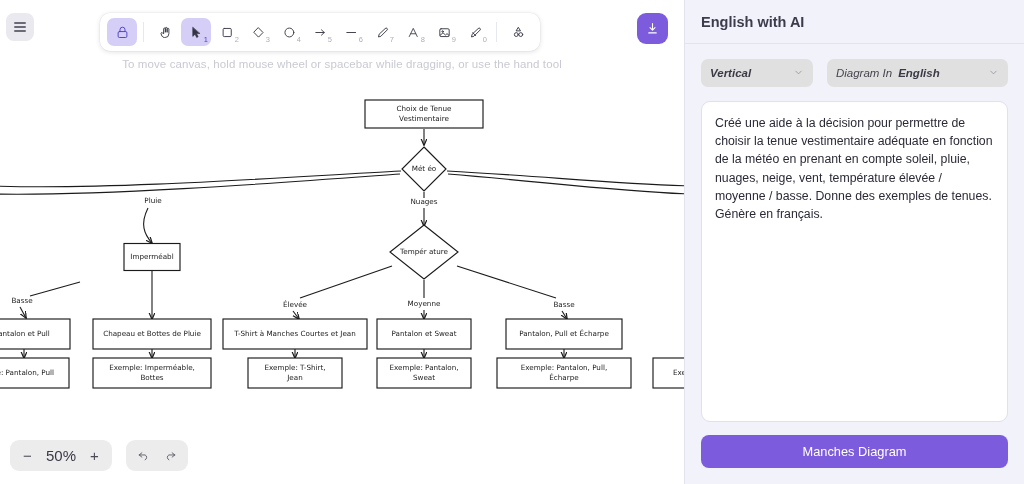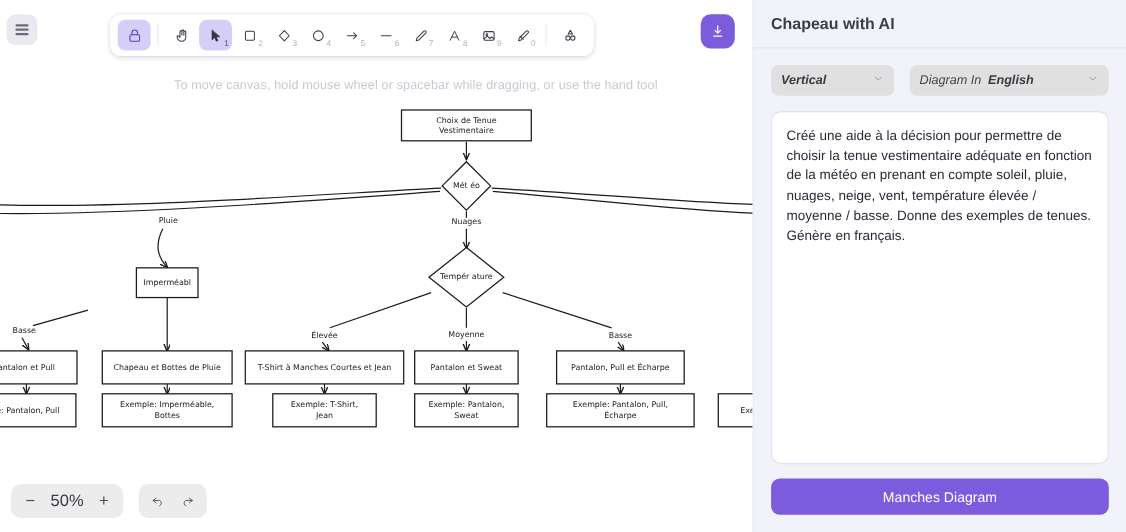--- a/index.html
+++ b/index.html
@@ -53,23 +53,23 @@
   #download-btn {
     position: absolute; left: 637px; top: 13px; width: 31px; height: 31px;
     background: #7c5cdd; border-radius: 9px; display: flex;
     align-items: center; justify-content: center; cursor: pointer;
   }
   #download-btn svg { width: 15px; height: 15px; stroke: #fff; fill: none;
                       stroke-width: 1.7; stroke-linecap: round; stroke-linejoin: round; }
 
   
   #hint {
-    position: absolute; top: 72px; left: 0; width: 684px;
+    position: absolute; top: 58px; left: 0; width: 684px;
     text-align: center; font-size: 11.5px; color: #c9c9d3;
-    letter-spacing: .1px; pointer-events: none; margin-left: 36px;
+    letter-spacing: .1px; pointer-events: none;
   }
 
   
   #zoom-bar {
     position: absolute; left: 10px; top: 440px; height: 31px;
     background: #ececed; border-radius: 9px; display: flex;
     align-items: center; padding: 0 4px;
   }
   #zoom-bar .zb {
     width: 27px; height: 27px; display: flex; align-items: center;
@@ -371,21 +371,21 @@
       <div class="hb">
         <svg viewBox="0 0 24 24">
           <path d="M15 7 L20 11 L15 15 M20 11 L9 11 A5 5 0 0 0 9 20"></path>
         </svg>
       </div>
     </div>
   </div>
 
   <div id="panel">
     <div id="panel-header">
-      <div id="panel-title">Chapeau with AI</div>
+      <div id="panel-title">English with AI</div>
     </div>
 
     <div id="panel-controls">
       <div class="select" id="select-orientation">
         <span class="lbl-strong">Vertical</span>
         <span class="chev">
           <svg viewBox="0 0 24 24">
               <path d="M6 9 L12 15 L18 9"></path>
             </svg>
         </span>

